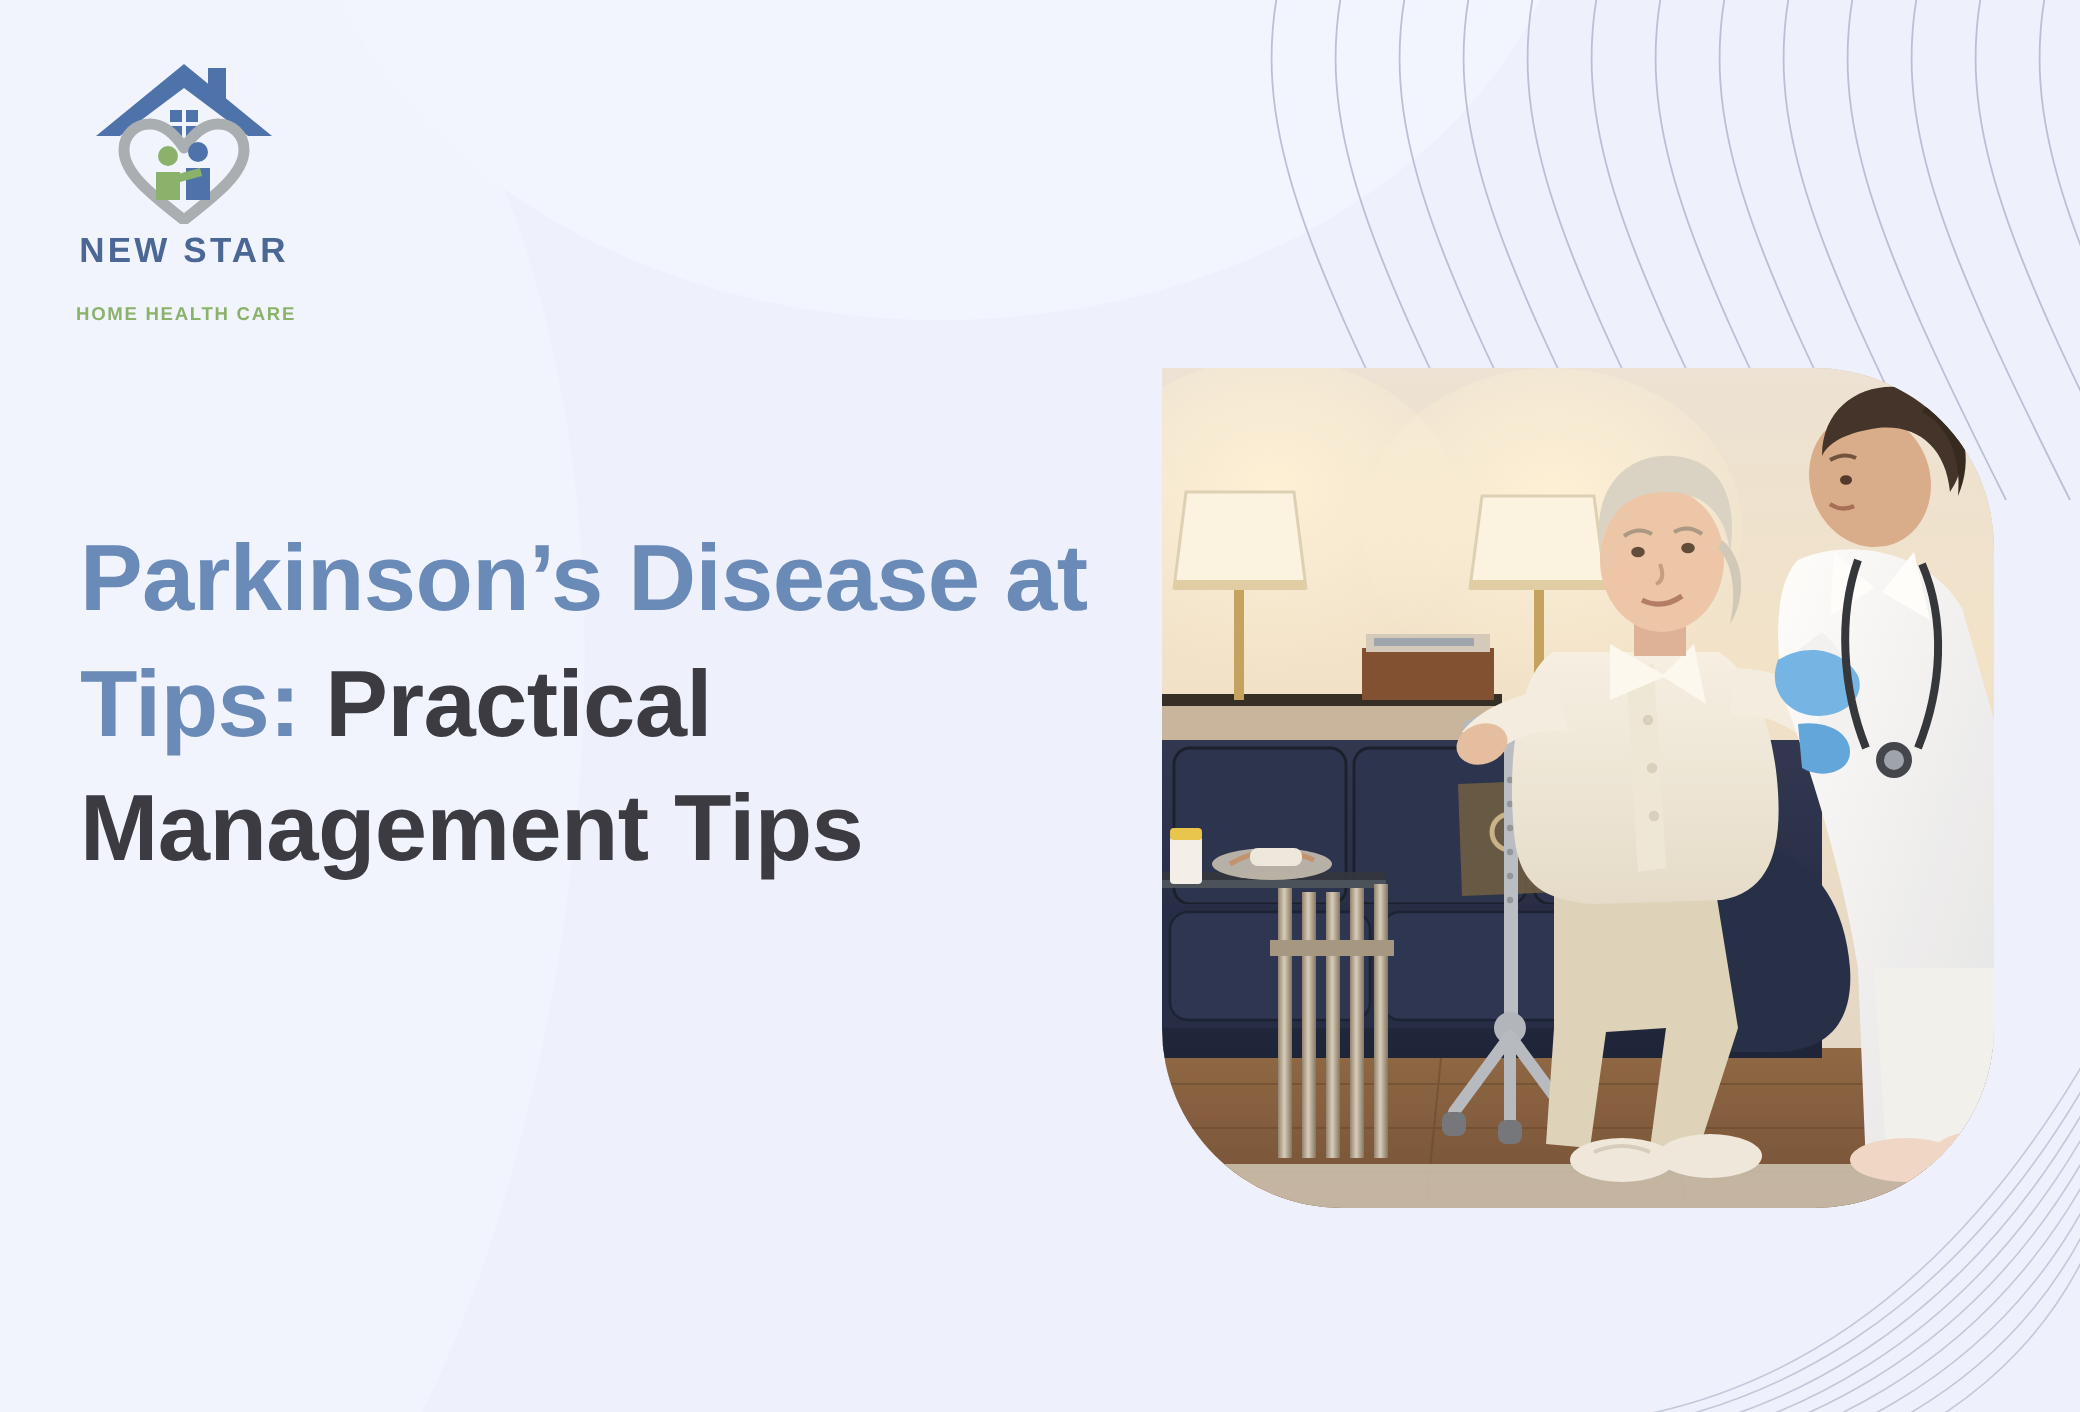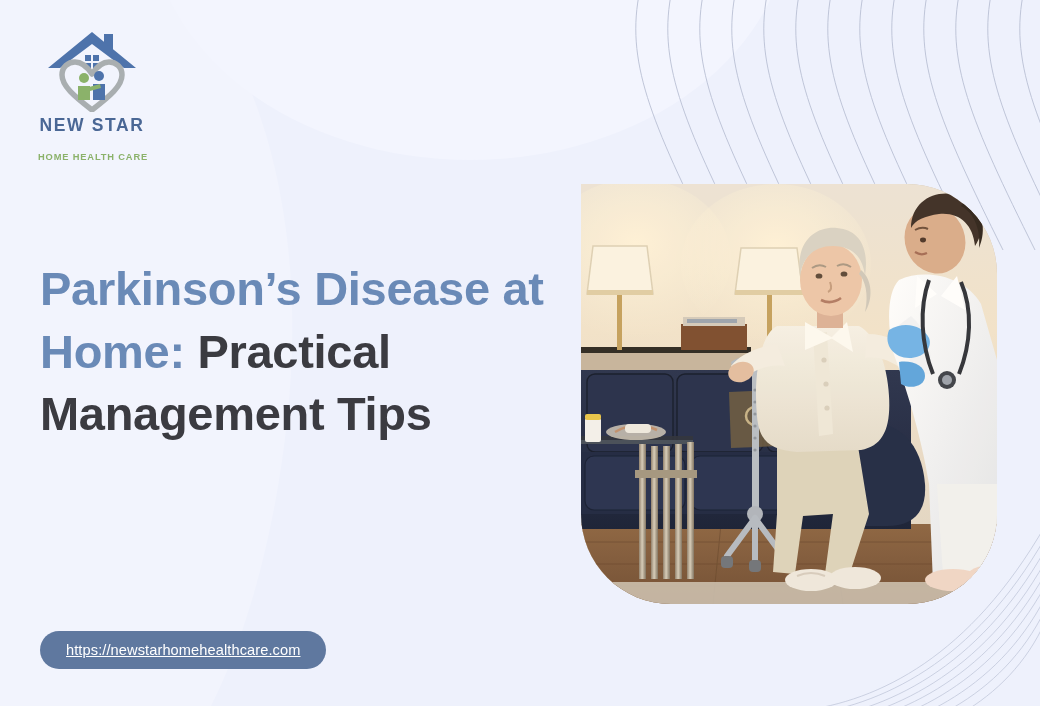--- a/index.html
+++ b/index.html
@@ -209,24 +209,23 @@
       <path d="M34 58 h12 v14 h-12 z" fill="#8bb26a"></path>
       <circle cx="55" cy="48" r="5" fill="#4e73ab"></circle>
       <path d="M49 56 h12 v16 h-12 z" fill="#4e73ab"></path>
       <path d="M45 59 L56 56 L57 60 L46 63 Z" fill="#8bb26a"></path>
     </svg>
     <div class="logo-name">NEW STAR</div>
     <div class="logo-tagline">HOME HEALTH CARE</div>
   </div>
 
   <h1 class="headline">
-    <span class="accent">Parkinson’s Disease at Home:</span><span> Practical Management Tips</span>
+    <span class="accent">Parkinson’s Disease at Tips:</span><span> Practical Management Tips</span>
   </h1>
 
-  <a class="url-pill" href="#">https://newstarhomehealthcare.com</a>
 
   <div class="photo-frame">
     <svg viewBox="0 0 416 420" preserveAspectRatio="xMidYMid slice">
       <defs>
         <linearGradient id="wallG" x1="0" y1="0" x2="0" y2="1">
           <stop offset="0%" stop-color="#ece3d6"></stop>
           <stop offset="35%" stop-color="#f2e3cb"></stop>
           <stop offset="100%" stop-color="#ddd2c4"></stop>
         </linearGradient>
         <radialGradient id="lampGlowA" cx="0.5" cy="0.4" r="0.6">

